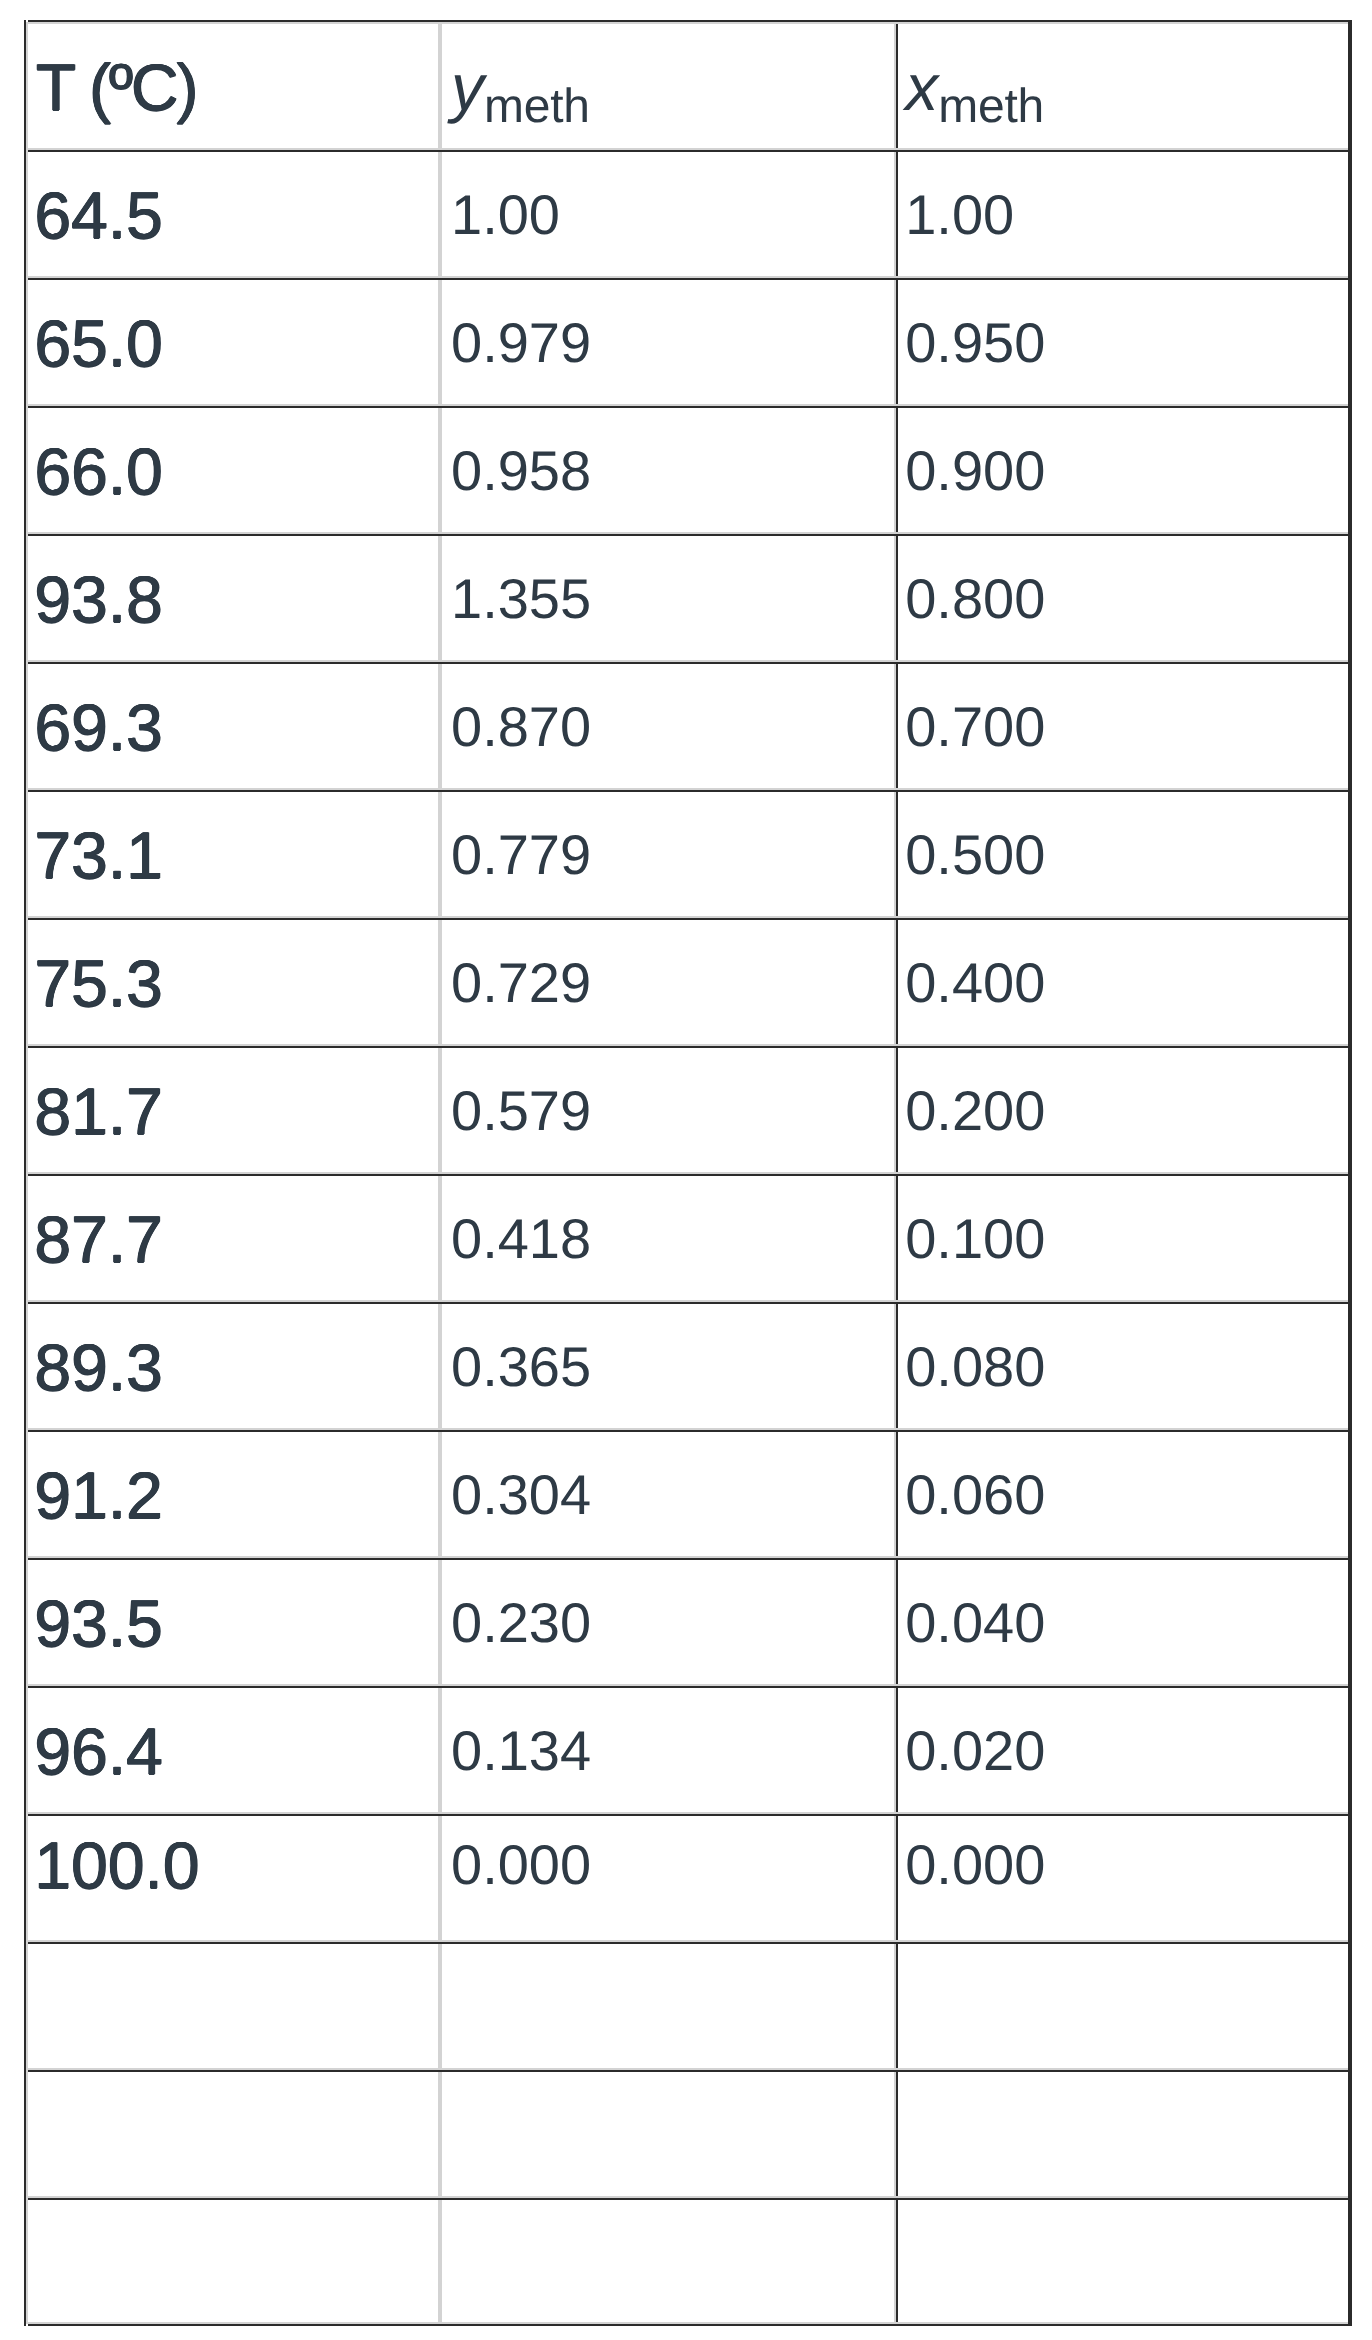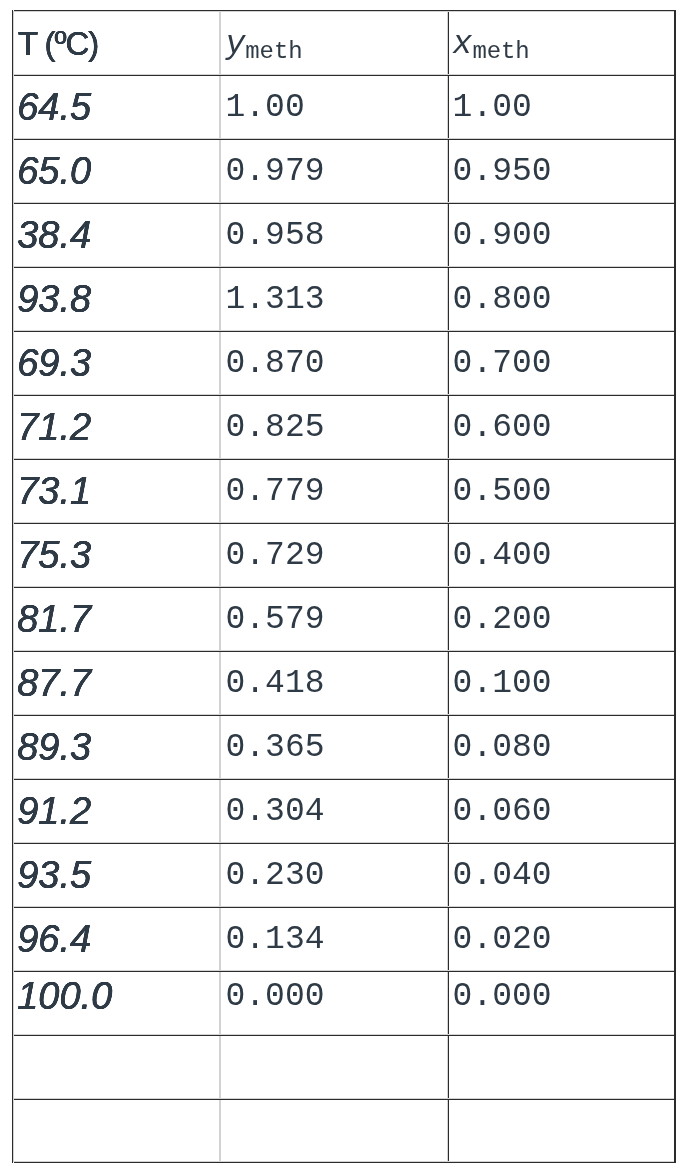--- a/index.html
+++ b/index.html
@@ -38,21 +38,21 @@
     padding: 0 0 0 5.2px;
     text-align: left;
     vertical-align: middle;
     color: #2e3a45;
     border: 0;
     padding-top: 1.4px;
   }
   table.vle thead th { height: 65px; padding-top: 3.8px; }
   table.vle thead th.col1 { padding-left: 5.9px; }
   table.vle tbody tr:last-child td { height: 50px; }
-  table.vle td.num, table.vle th.hdr-v { font-weight: normal; font-family: Liberation Mono, monospace; }
+  table.vle td.num, table.vle th.hdr-v { font-weight: normal; }
 
   table.vle td.col2, table.vle th.col2 { padding-left: 5.5px; }
   table.vle td.col3, table.vle th.col3 { padding-left: 3.6px; margin-left: 40px; }
 
   
   .rules { position: absolute; left: 0; top: 0; width: 686px; height: 1170px; pointer-events: none; }
   .rules i { position: absolute; display: block; }
   .dk { background: #2b2b2b; }
   .lt { background: #d3d3d3; }
   .hrule { left: 14px; width: 661px; height: 1px; }
@@ -61,22 +61,22 @@
   .vleft-lt { left: 13px; top: 11px; width: 1px; height: 1151px; }
   .vsep1 { left: 219px; top: 11px; width: 2px; height: 1151px; }
   .vsep2-lt { left: 447px; top: 11px; width: 1px; height: 1151px; }
   .vmid  { left: 448px; top: 10px; width: 1px; height: 1153px; }
   .vright { left: 674px; top: 10px; width: 2px; height: 1153px; }
 
   .hdr-t { font-weight: normal; font-size: 33px; letter-spacing: -1.05px; text-shadow: 0.3px 0 0 #2e3a45, -0.3px 0 0 #2e3a45, 0 0.25px 0 #2e3a45, 0 -0.25px 0 #2e3a45; }
   .hdr-v { font-size: 33px; }
   .hdr-v i { font-style: italic; position: static; background: none; display: inline; }
   .hdr-v sub { font-size: 0.727em; vertical-align: baseline; position: relative; top: 0.225em; letter-spacing: -0.1px; }
-  .num { font-size: 33px; }
-  .num-b { font-size: 38px; font-weight: normal; text-shadow: 0.3px 0 0 #2e3a45, -0.3px 0 0 #2e3a45, 0 0.25px 0 #2e3a45, 0 -0.25px 0 #2e3a45; font-style: italic; }
+  .num { font-size: 28px; }
+  .num-b { font-size: 33px; font-weight: normal; text-shadow: 0.3px 0 0 #2e3a45, -0.3px 0 0 #2e3a45, 0 0.25px 0 #2e3a45, 0 -0.25px 0 #2e3a45; }
 </style>
 </head>
 <body>
 
 <div class="table-wrap">
   <table class="vle">
     <colgroup>
         <col class="c1">
         <col class="c2">
         <col class="c3">
@@ -93,38 +93,33 @@
           <td class="col1 num-b">64.5</td>
           <td class="col2 num">1.00</td>
           <td class="col3 num">1.00</td>
         </tr>
         <tr>
           <td class="col1 num-b">65.0</td>
           <td class="col2 num">0.979</td>
           <td class="col3 num">0.950</td>
         </tr>
         <tr>
-          <td class="col1 num-b">38.4</td>
+          <td class="col1 num-b">66.0</td>
           <td class="col2 num">0.958</td>
           <td class="col3 num">0.900</td>
         </tr>
         <tr>
           <td class="col1 num-b">93.8</td>
-          <td class="col2 num">1.313</td>
+          <td class="col2 num">1.355</td>
           <td class="col3 num">0.800</td>
         </tr>
         <tr>
           <td class="col1 num-b">69.3</td>
           <td class="col2 num">0.870</td>
           <td class="col3 num">0.700</td>
-        </tr>
-        <tr>
-          <td class="col1 num-b">71.2</td>
-          <td class="col2 num">0.825</td>
-          <td class="col3 num">0.600</td>
         </tr>
         <tr>
           <td class="col1 num-b">73.1</td>
           <td class="col2 num">0.779</td>
           <td class="col3 num">0.500</td>
         </tr>
         <tr>
           <td class="col1 num-b">75.3</td>
           <td class="col2 num">0.729</td>
           <td class="col3 num">0.400</td>

